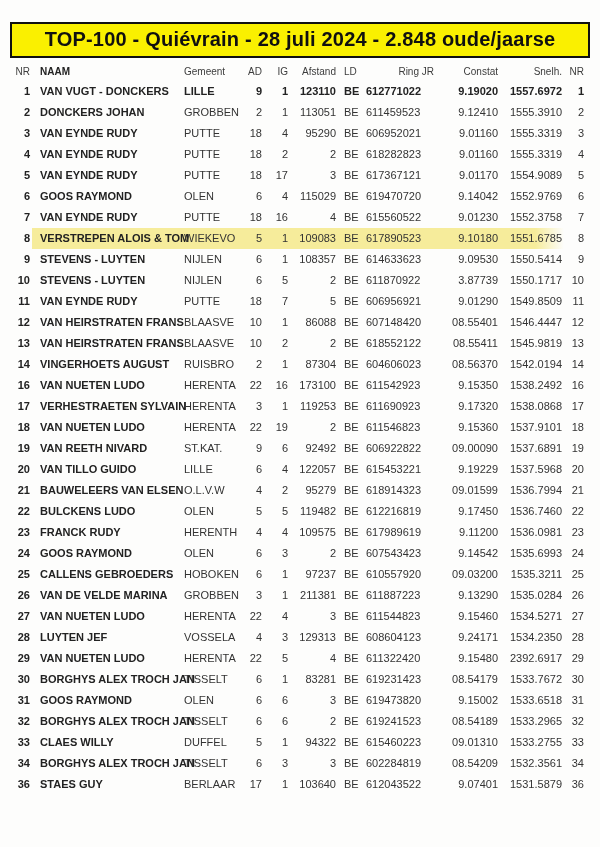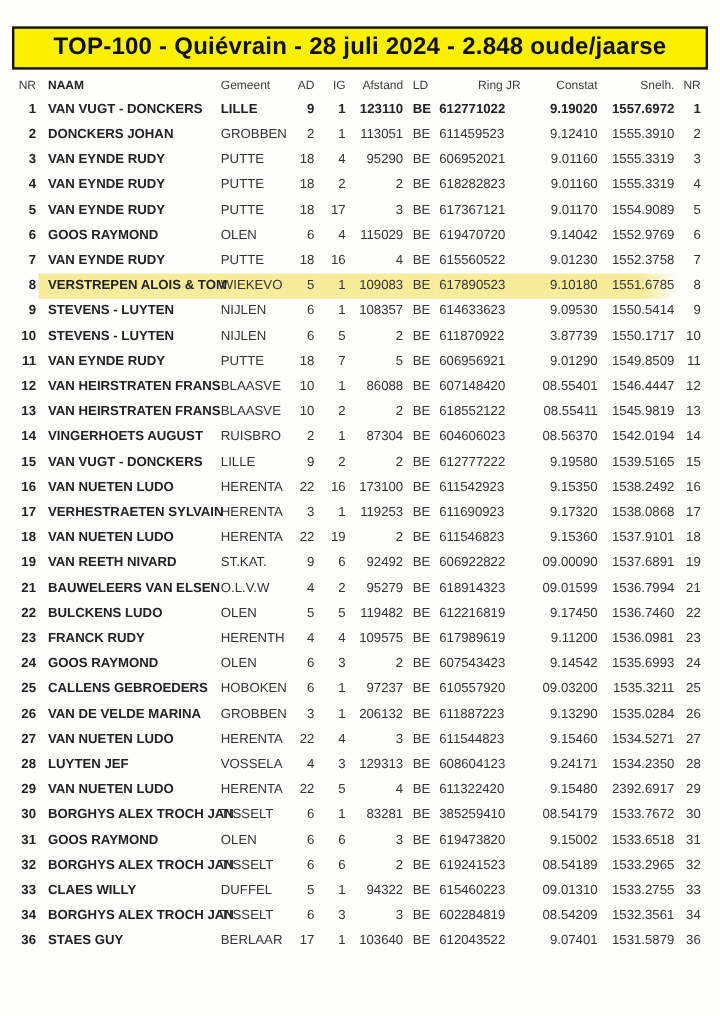--- a/index.html
+++ b/index.html
@@ -280,33 +280,20 @@
     <td>2</td>
     <td>1</td>
     <td>87304</td>
     <td>BE</td>
     <td>604606023</td>
     <td>08.56370</td>
     <td>1542.0194</td>
     <td>14</td>
   </tr>
         <tr>
-    <td>15</td>
-    <td>VAN VUGT - DONCKERS</td>
-    <td>LILLE</td>
-    <td>9</td>
-    <td>2</td>
-    <td>2</td>
-    <td>BE</td>
-    <td>612777222</td>
-    <td>9.19580</td>
-    <td>1539.5165</td>
-    <td>15</td>
-  </tr>
-        <tr>
     <td>16</td>
     <td>VAN NUETEN LUDO</td>
     <td>HERENTA</td>
     <td>22</td>
     <td>16</td>
     <td>173100</td>
     <td>BE</td>
     <td>611542923</td>
     <td>9.15350</td>
     <td>1538.2492</td>
@@ -345,20 +332,33 @@
     <td>9</td>
     <td>6</td>
     <td>92492</td>
     <td>BE</td>
     <td>606922822</td>
     <td>09.00090</td>
     <td>1537.6891</td>
     <td>19</td>
   </tr>
         <tr>
+    <td>20</td>
+    <td>VAN TILLO GUIDO</td>
+    <td>LILLE</td>
+    <td>6</td>
+    <td>4</td>
+    <td>122057</td>
+    <td>BE</td>
+    <td>615453221</td>
+    <td>9.19229</td>
+    <td>1537.5968</td>
+    <td>20</td>
+  </tr>
+        <tr>
     <td>21</td>
     <td>BAUWELEERS VAN ELSEN</td>
     <td>O.L.V.W</td>
     <td>4</td>
     <td>2</td>
     <td>95279</td>
     <td>BE</td>
     <td>618914323</td>
     <td>09.01599</td>
     <td>1536.7994</td>
@@ -415,21 +415,21 @@
     <td>09.03200</td>
     <td>1535.3211</td>
     <td>25</td>
   </tr>
         <tr>
     <td>26</td>
     <td>VAN DE VELDE MARINA</td>
     <td>GROBBEN</td>
     <td>3</td>
     <td>1</td>
-    <td>206132</td>
+    <td>211381</td>
     <td>BE</td>
     <td>611887223</td>
     <td>9.13290</td>
     <td>1535.0284</td>
     <td>26</td>
   </tr>
         <tr>
     <td>27</td>
     <td>VAN NUETEN LUDO</td>
     <td>HERENTA</td>
@@ -469,21 +469,21 @@
     <td>29</td>
   </tr>
         <tr>
     <td>30</td>
     <td>BORGHYS ALEX TROCH JAN</td>
     <td>TISSELT</td>
     <td>6</td>
     <td>1</td>
     <td>83281</td>
     <td>BE</td>
-    <td>385259410</td>
+    <td>619231423</td>
     <td>08.54179</td>
     <td>1533.7672</td>
     <td>30</td>
   </tr>
         <tr>
     <td>31</td>
     <td>GOOS RAYMOND</td>
     <td>OLEN</td>
     <td>6</td>
     <td>6</td>

